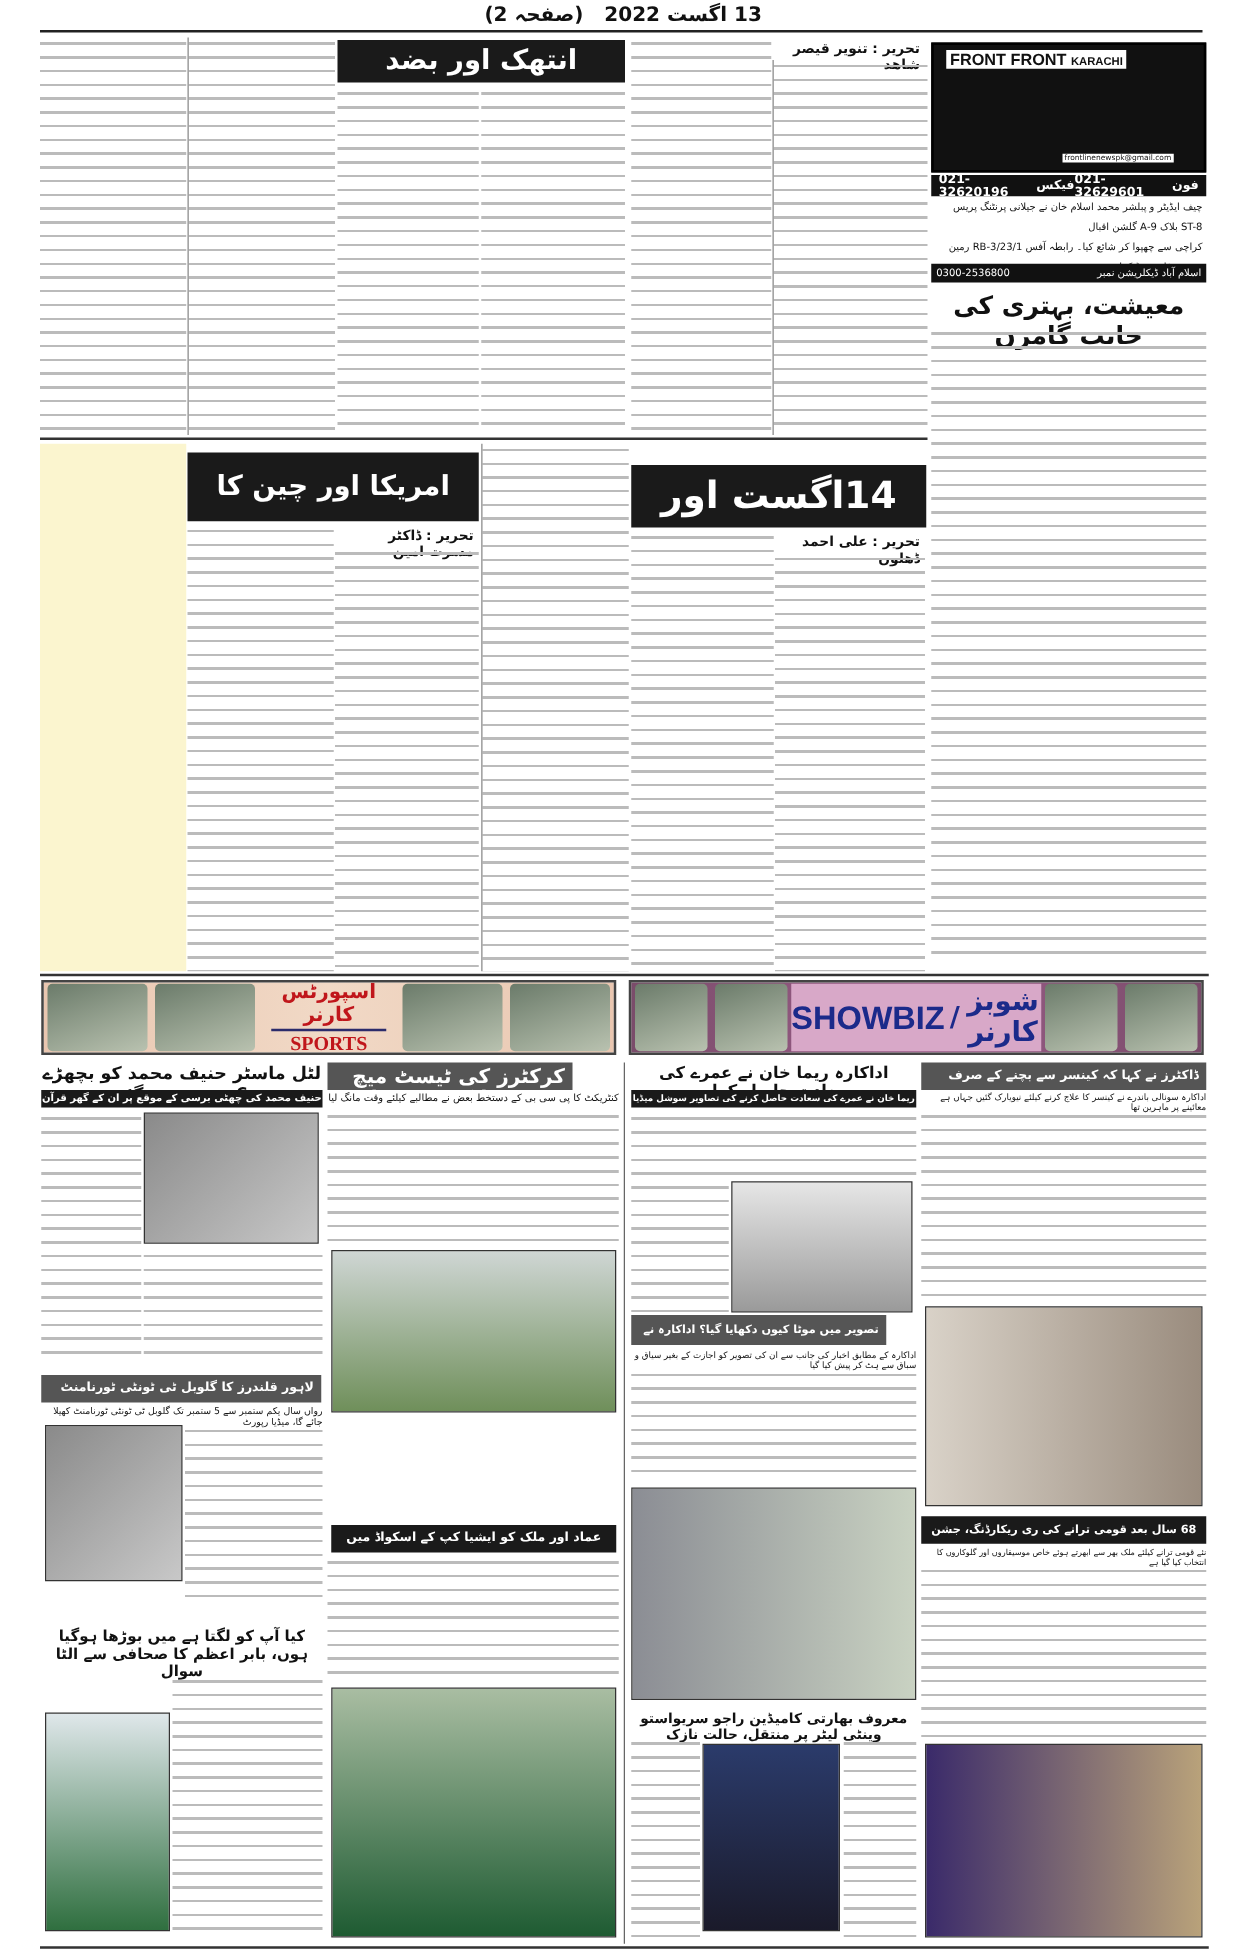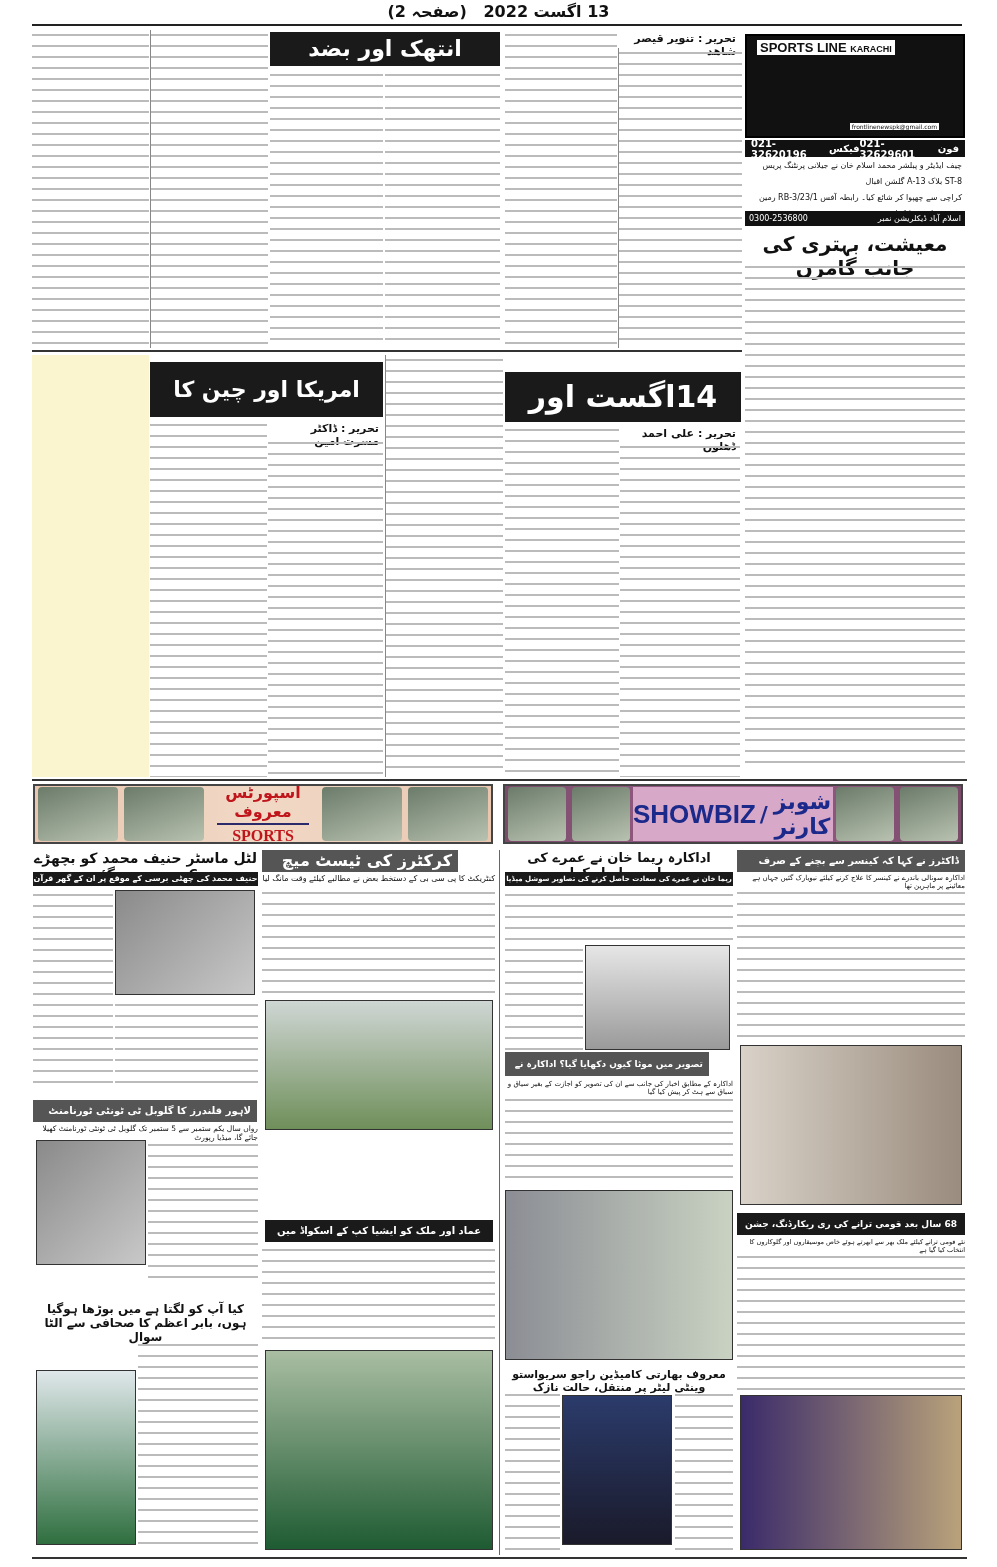--- a/index.html
+++ b/index.html
@@ -37,33 +37,33 @@
 
 <div class="abs dateline">
   <span>13 اگست 2022</span>
   &nbsp;
   <span>(صفحہ 2)</span>
 </div>
 <div class="abs topline"></div>
 
 <div class="abs masthead">
   <div class="mast-en">
-    <span>SPORTS LINE</span>
+    <span>FRONT FRONT</span>
     <span style="font-size:9px">KARACHI</span>
   </div>
   <div class="mast-web">frontlinenewspk@gmail.com</div>
 </div>
 <div class="abs phones">
   <span>021-32620196</span>
   <span>فیکس</span>
   <span>021-32629601</span>
   <span>فون</span>
 </div>
 <div class="abs imprint">
-  <div>چیف ایڈیٹر و پبلشر محمد اسلام خان نے جیلانی پرنٹنگ پریس ST-8 بلاک 13-A گلشن اقبال</div>
+  <div>چیف ایڈیٹر و پبلشر محمد اسلام خان نے جیلانی پرنٹنگ پریس ST-8 بلاک 9-A گلشن اقبال</div>
   <div>کراچی سے چھپوا کر شائع کیا۔ رابطہ آفس RB-3/23/1 رمین محمد وفائی روڈ کراچی</div>
 </div>
 <div class="abs imprint-bar">
   <span>0300-2536800</span>
   <span>اسلام آباد ڈیکلریشن نمبر</span>
 </div>
 
 <div class="abs headline-plain" style="left:745px;top:232px;width:220px;font-size:20px;">معیشت، بہتری کی جانب گامزن</div>
 <div class="abs text-block fill" style="left:745px;top:262px;width:220px;height:510px;"></div>
 
@@ -90,21 +90,21 @@
 <div class="abs text-block fill" style="left:268px;top:438px;width:115px;height:339px;"></div>
 <div class="abs text-block fill" style="left:150px;top:420px;width:117px;height:357px;"></div>
 <div class="abs text-block fill yellow" style="left:32px;top:355px;width:117px;height:422px;"></div>
 
 <div class="abs hrule" style="left:32px;top:779px;width:935px;"></div>
 
 <div class="abs banner sports-banner">
   <div class="banner-photo"></div>
   <div class="banner-photo"></div>
   <div class="banner-title">
-    <div style="color:#c0161b;font-size:16px;direction:rtl;">اسپورٹس معروف</div>
+    <div style="color:#c0161b;font-size:16px;direction:rtl;">اسپورٹس کارنر</div>
     <div style="height:2px;background:#2b2b6b;margin:2px 10px;"></div>
     <div style="color:#c0161b;font-size:16px;font-family:'Liberation Serif',serif;">SPORTS</div>
   </div>
   <div class="banner-photo"></div>
   <div class="banner-photo"></div>
 </div>
 
 <div class="abs banner showbiz-banner">
   <div class="banner-photo" style="width:58px"></div>
   <div class="banner-photo" style="width:58px"></div>

